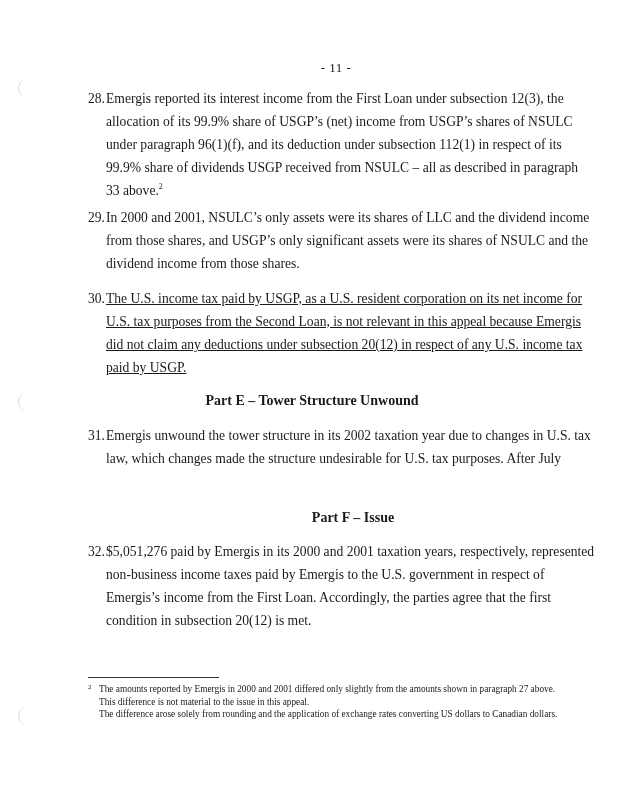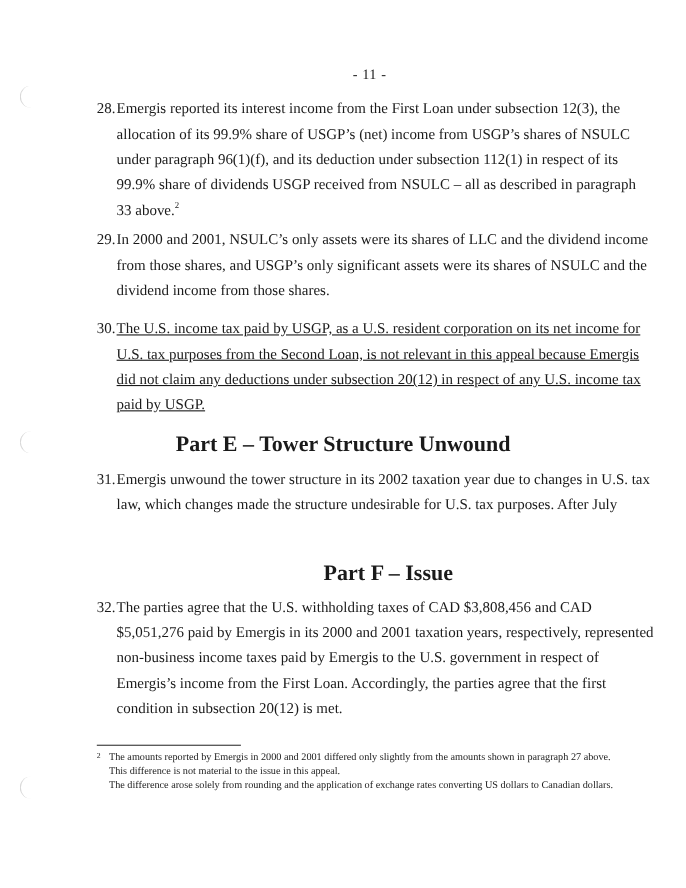--- a/index.html
+++ b/index.html
@@ -49,21 +49,21 @@
       font-size: 8px;
       vertical-align: 6px;
       line-height: 0;
     }
     .heading {
       position: absolute;
       left: 0;
       width: 624px;
       text-align: center;
       font-weight: bold;
-      font-size: 20px;
+      font-size: 14px;
     }
     .footnote-rule {
       position: absolute;
       left: 88px;
       top: 677px;
       width: 131px;
       height: 0;
       border-top: 1px solid #333;
     }
     .footnote {
@@ -144,21 +144,20 @@
     <span class="line">Emergis unwound the tower structure in its 2002 taxation year due to changes in U.S. tax</span>
     <span class="line">law, which changes made the structure undesirable for U.S. tax purposes.  After July</span>
   </span>
 </div>
 
 <div class="heading" style="top:510px;margin-left:41px;">Part F – Issue</div>
 
 <div class="para" style="top:540px;">
   <span class="num">32.</span>
   <span class="body">
-    <span class="line">The parties agree that the U.S. withholding taxes of CAD $3,808,456 and CAD</span>
     <span class="line">$5,051,276 paid by Emergis in its 2000 and 2001 taxation years, respectively, represented</span>
     <span class="line">non-business income taxes paid by Emergis to the U.S. government in respect of</span>
     <span class="line">Emergis’s income from the First Loan.  Accordingly, the parties agree that the first</span>
     <span class="line">condition in subsection 20(12) is met.</span>
   </span>
 </div>
 
 <div class="footnote-rule"></div>
 <div class="footnote">
   <span class="fn-num">2</span>

